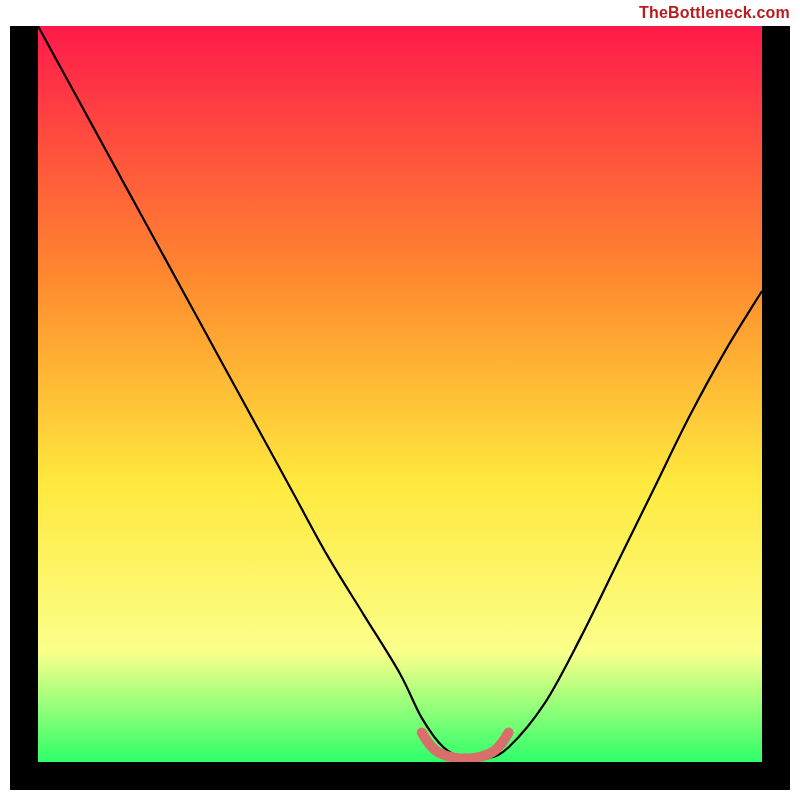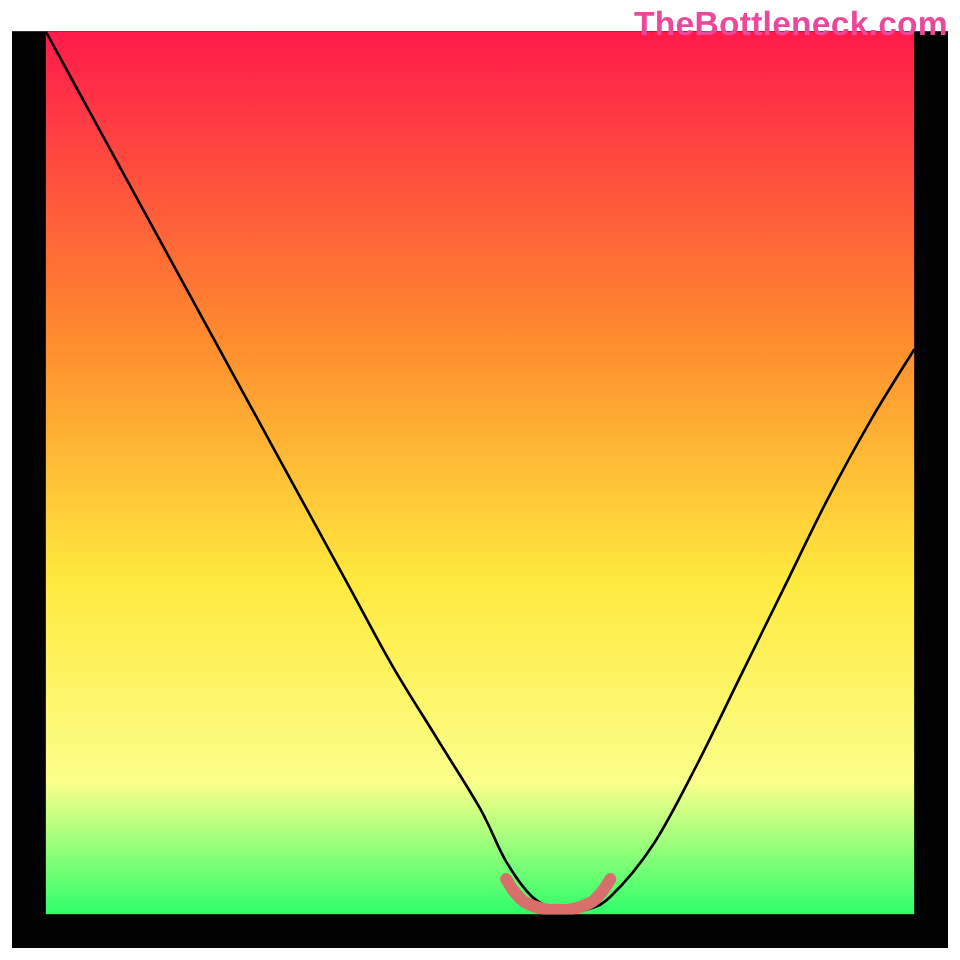--- a/index.html
+++ b/index.html
@@ -8,23 +8,23 @@
     width: 800px;
     height: 800px;
     overflow: hidden;
     font-family: Arial, Helvetica, sans-serif;
     background: #ffffff;
   }
   .watermark {
     position: absolute;
     top: 4px;
     right: 10px;
-    font-size: 28px;
+    font-size: 16px;
     font-weight: bold;
-    color: #ec4899;
+    color: #b91c1c;
     z-index: 10;
     letter-spacing: 0.2px;
   }
   .frame {
     position: absolute;
     left: 10px;
     top: 26px;
     width: 780px;
     height: 764px;
     background: #000;

